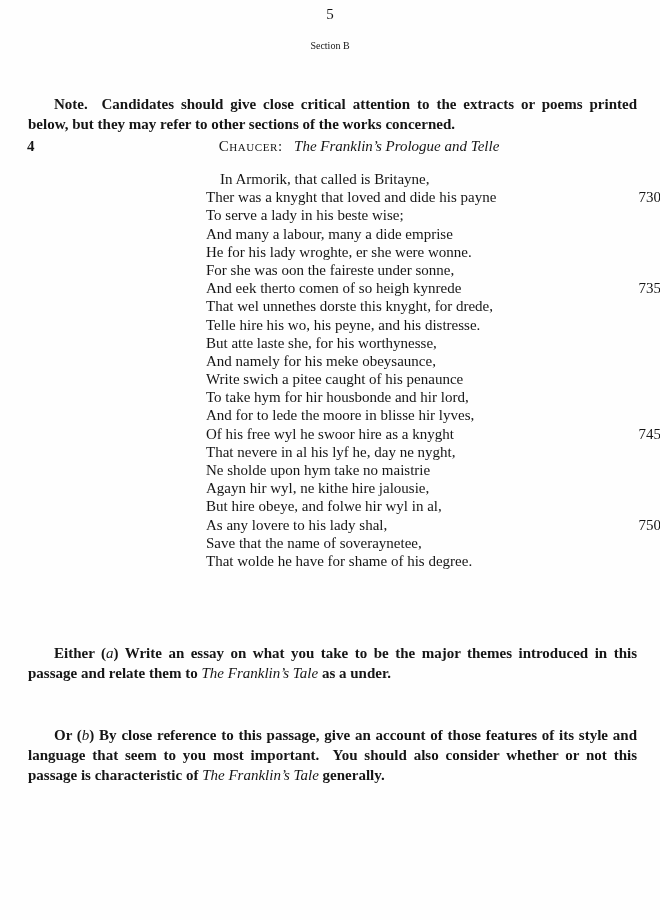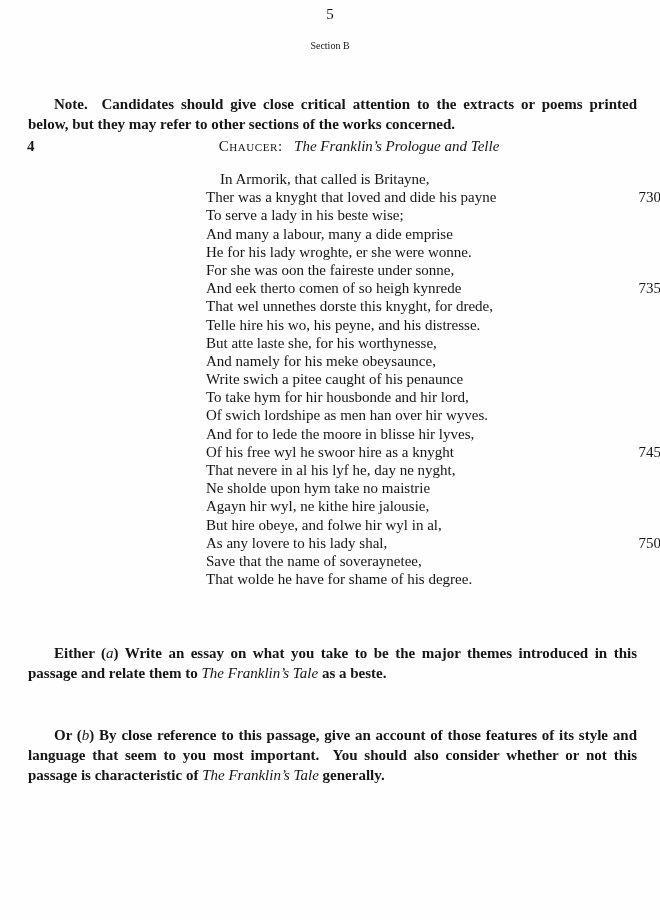--- a/index.html
+++ b/index.html
@@ -91,29 +91,28 @@
       <div class="poem-line"><span class="poem-text">And many a labour, many a dide emprise</span></div>
       <div class="poem-line"><span class="poem-text">He for his lady wroghte, er she were wonne.</span></div>
       <div class="poem-line"><span class="poem-text">For she was oon the faireste under sonne,</span></div>
       <div class="poem-line"><span class="poem-text">And eek therto comen of so heigh kynrede</span><span class="poem-num">735</span></div>
       <div class="poem-line"><span class="poem-text">That wel unnethes dorste this knyght, for drede,</span></div>
       <div class="poem-line"><span class="poem-text">Telle hire his wo, his peyne, and his distresse.</span></div>
       <div class="poem-line"><span class="poem-text">But atte laste she, for his worthynesse,</span></div>
       <div class="poem-line"><span class="poem-text">And namely for his meke obeysaunce,</span></div>
       <div class="poem-line"><span class="poem-text">Write swich a pitee caught of his penaunce</span></div>
       <div class="poem-line"><span class="poem-text">To take hym for hir housbonde and hir lord,</span></div>
-      <div class="poem-line"><span class="poem-text">Of swich lordshipe as men han over hir wyves.</span></div>
       <div class="poem-line"><span class="poem-text">And for to lede the moore in blisse hir lyves,</span></div>
       <div class="poem-line"><span class="poem-text">Of his free wyl he swoor hire as a knyght</span><span class="poem-num">745</span></div>
       <div class="poem-line"><span class="poem-text">That nevere in al his lyf he, day ne nyght,</span></div>
       <div class="poem-line"><span class="poem-text">Ne sholde upon hym take no maistrie</span></div>
       <div class="poem-line"><span class="poem-text">Agayn hir wyl, ne kithe hire jalousie,</span></div>
       <div class="poem-line"><span class="poem-text">But hire obeye, and folwe hir wyl in al,</span></div>
       <div class="poem-line"><span class="poem-text">As any lovere to his lady shal,</span><span class="poem-num">750</span></div>
       <div class="poem-line"><span class="poem-text">Save that the name of soveraynetee,</span></div>
       <div class="poem-line"><span class="poem-text">That wolde he have for shame of his degree.</span></div>
     </div>
 
-  <p class="essay-para para-either"><span class="seg-b">Either</span><span class="seg-r"> (</span><span class="seg-i">a</span><span class="seg-r">) Write an essay on what you take to be the major themes introduced in this passage and relate them to </span><span class="seg-i">The Franklin’s Tale</span><span class="seg-r"> as a beste.</span></p>
+  <p class="essay-para para-either"><span class="seg-b">Either</span><span class="seg-r"> (</span><span class="seg-i">a</span><span class="seg-r">) Write an essay on what you take to be the major themes introduced in this passage and relate them to </span><span class="seg-i">The Franklin’s Tale</span><span class="seg-r"> as a under.</span></p>
 
   <p class="essay-para para-or"><span class="seg-b">Or</span><span class="seg-r"> (</span><span class="seg-i">b</span><span class="seg-r">) By close reference to this passage, give an account of those features of its style and language that seem to you most important.&nbsp; You should also consider whether or not this passage is characteristic of </span><span class="seg-i">The Franklin’s Tale</span><span class="seg-r"> generally.</span></p>
 
 </div>
 
 </body></html>

